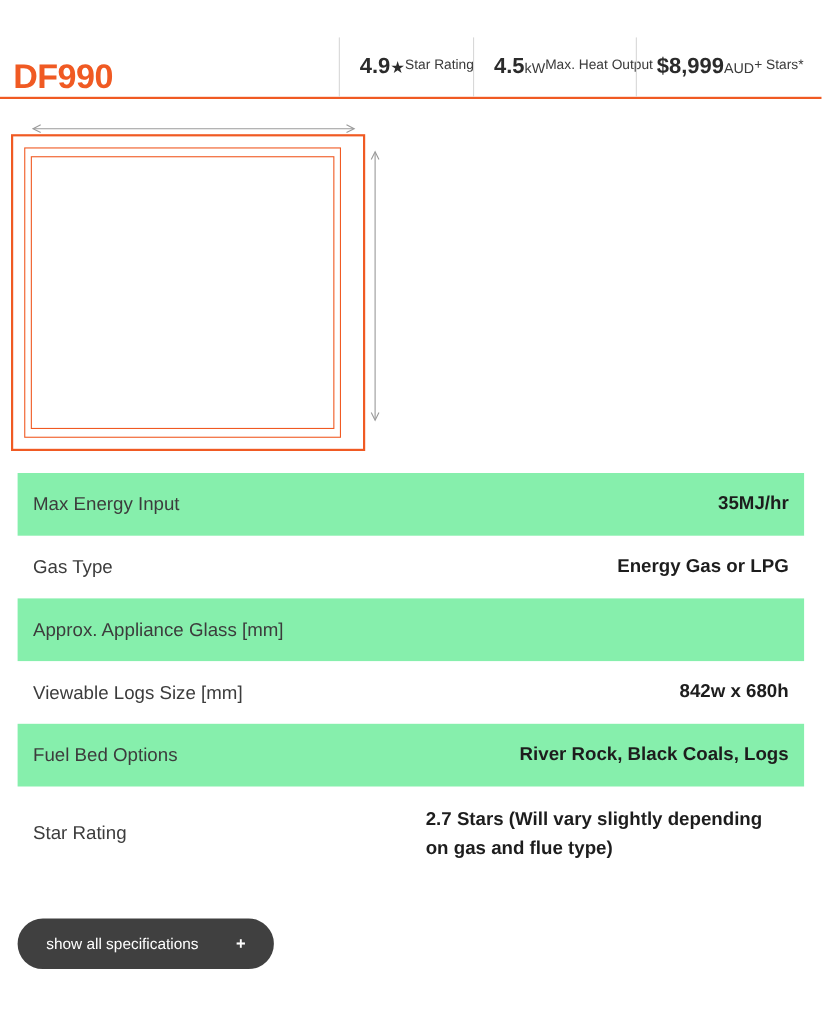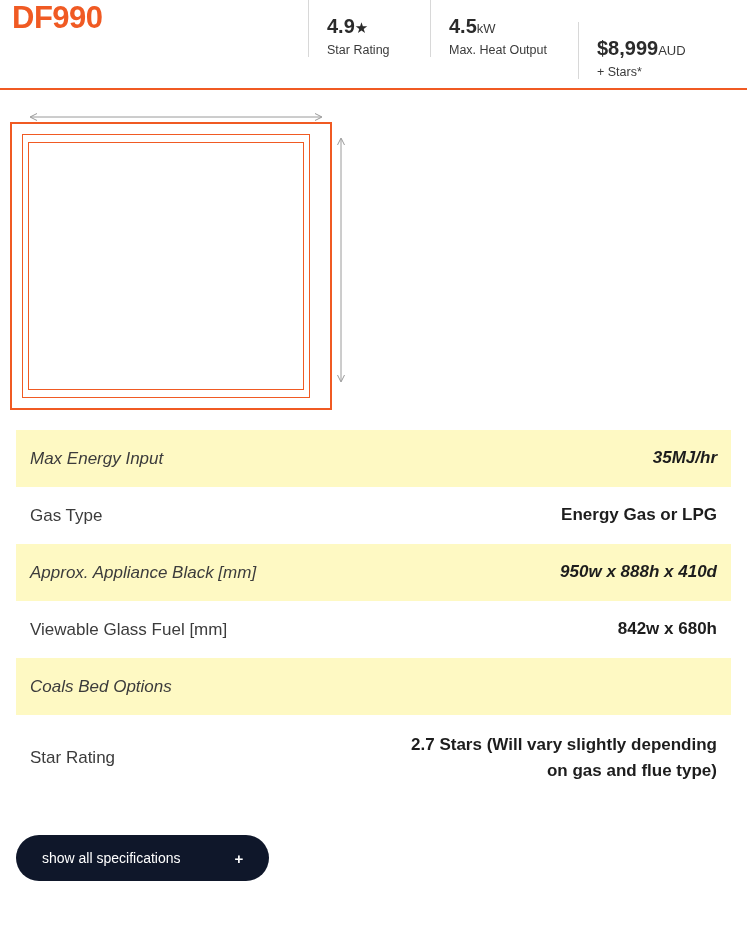--- a/index.html
+++ b/index.html
@@ -15,40 +15,39 @@
   .page {
     position: relative;
     width: 747px;
     height: 941px;
     overflow: hidden;
   }
 
   
   .header {
     display: flex;
-    align-items: flex-start;
+    align-items: flex-end;
     height: 90px;
     border-bottom: 2px solid #f05a23;
     padding-left: 12px;
   }
   .model-title {
     flex: 0 0 296px;
     display: flex;
     align-items: center;
     font-size: 31px;
     font-weight: bold;
     color: #f05a23;
     letter-spacing: -0.5px;
   }
   .stat {
     flex: 0 0 auto;
     border-left: 1px solid #d8d8d8;
-    padding: 14px 0 0 18px;
-    display: flex;
-    flex-direction: column;
+    padding: 14px 0 15px 18px;
+    display: flex;
     justify-content: flex-start;
   }
   .stat-rating { width: 122px; }
   .stat-heat { width: 148px; }
   .stat-price { width: 165px; margin-top: 22px; }
   .stat-value {
     font-size: 20px;
     font-weight: bold;
     color: #2b2b2b;
     line-height: 1.25;
@@ -120,44 +119,43 @@
     margin-top: 6px;
     padding: 0 16px;
   }
   .spec-row {
     display: flex;
     align-items: center;
     justify-content: space-between;
     padding: 0 14px;
     min-height: 57px;
   }
-  .spec-row.alt { background: #fef9c3; font-style: italic; }
+  .spec-row.alt { background: #86efac; }
   .spec-label {
     font-size: 17px;
     color: #3c3c3c;
     font-weight: normal;
     padding-right: 14px;
   }
   .spec-value {
     font-size: 17px;
     color: #1d1d1d;
     font-weight: bold;
-    text-align: right;
     line-height: 1.55;
   }
 
   
   .cta-wrap {
     padding: 34px 16px 0 16px;
   }
   .cta {
     display: inline-flex;
     align-items: center;
-    gap: 54px;
-    background: #0f172a;
+    gap: 34px;
+    background: #404040;
     color: #ffffff;
     border: none;
     border-radius: 26px;
     height: 46px;
     padding: 0 26px;
     font-size: 14px;
     font-family: "Liberation Sans", sans-serif;
     cursor: pointer;
   }
   .cta .plus { font-size: 15px; font-weight: bold; }
@@ -213,29 +211,29 @@
   <div class="specs">
     <div class="spec-row alt">
       <div class="spec-label">Max Energy Input</div>
       <div class="spec-value">35MJ/hr</div>
     </div>
     <div class="spec-row">
       <div class="spec-label">Gas Type</div>
       <div class="spec-value">Energy Gas or LPG</div>
     </div>
     <div class="spec-row alt">
-      <div class="spec-label">Approx. Appliance Black [mm]</div>
-      <div class="spec-value">950w x 888h x 410d</div>
+      <div class="spec-label">Approx. Appliance Glass [mm]</div>
     </div>
     <div class="spec-row">
-      <div class="spec-label">Viewable Glass Fuel [mm]</div>
+      <div class="spec-label">Viewable Logs Size [mm]</div>
       <div class="spec-value">842w x 680h</div>
     </div>
     <div class="spec-row alt">
-      <div class="spec-label">Coals Bed Options</div>
+      <div class="spec-label">Fuel Bed Options</div>
+      <div class="spec-value">River Rock, Black Coals, Logs</div>
     </div>
     <div class="spec-row" style="min-height:86px; align-items:center;">
       <div class="spec-label">Star Rating</div>
       <div class="spec-value" style="max-width:330px;">2.7 Stars (Will vary slightly depending on gas and flue type)</div>
     </div>
   </div>
 
   <div class="cta-wrap">
     <button class="cta">
       <span>show all specifications</span>

